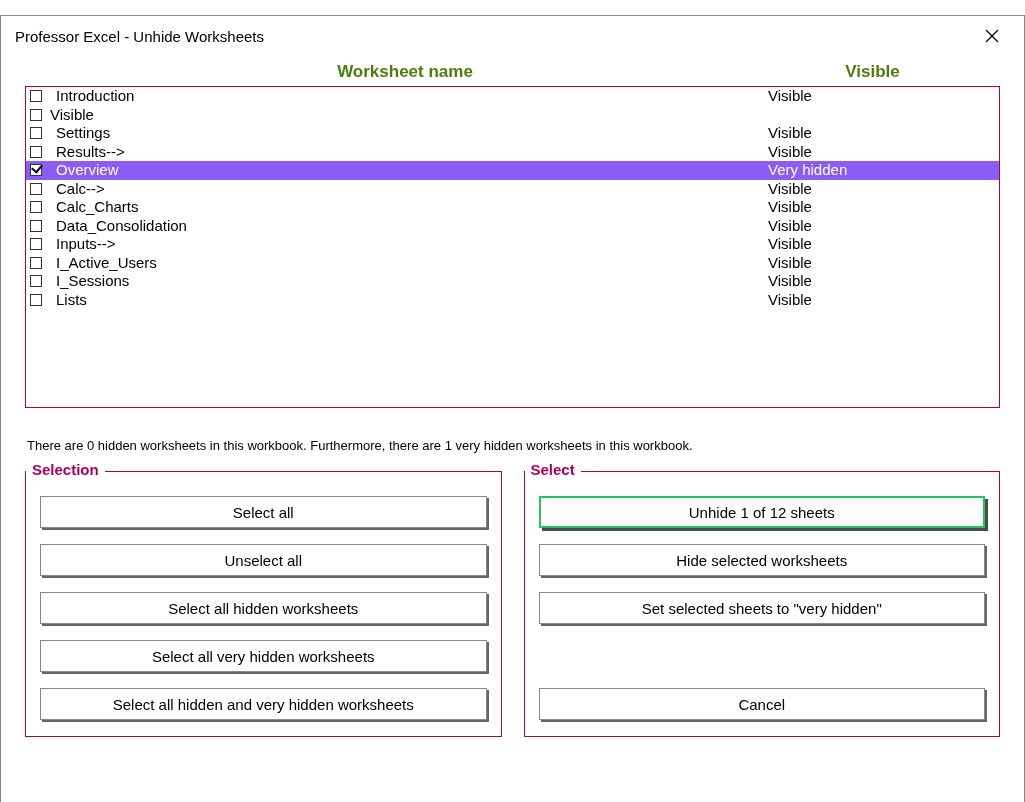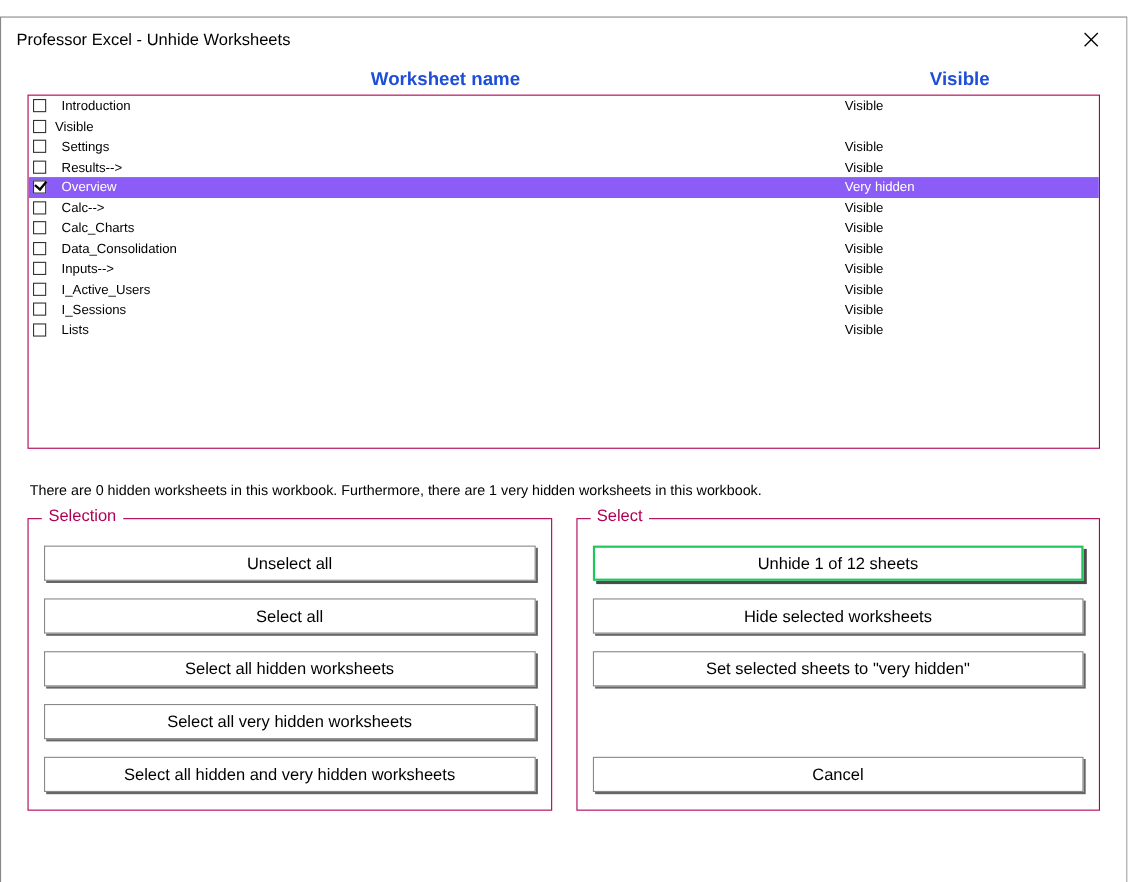--- a/index.html
+++ b/index.html
@@ -32,38 +32,38 @@
     display: flex; align-items: center; justify-content: center;
     cursor: pointer;
   }
   .close-btn svg { width: 14px; height: 14px; }
   .content {
     padding: 4px 24px 16px 24px;
   }
   .col-headers {
     display: flex;
     font-weight: 700;
-    color: #1d4ed8;
+    color: #4d7c0f;
     font-size: 17px;
     padding: 2px 0 4px 0;
   }
   .col-headers .h1 {
     width: 720px;
     text-align: center;
     padding-left: 40px;
   }
   .col-headers .h2 {
     flex: 1;
     text-align: center;
   }
   .listbox {
     border: 1px solid #b00055;
     height: 322px;
     overflow: hidden;
-    font-size: 12px;
+    font-size: 15px;
   }
   .row {
     display: flex;
     align-items: center;
     height: 18.5px;
     line-height: 18.5px;
     padding: 0 6px 0 4px;
     user-select: none;
     cursor: default;
   }
@@ -108,25 +108,26 @@
     flex: 1;
     border: 1px solid #b00055;
     position: relative;
     padding: 24px 14px 16px 14px;
     display: flex;
     flex-direction: column;
     gap: 16px;
   }
   .group-label {
     position: absolute;
-    top: -11px; left: 12px;
+    top: -11px; left: 0;
     background: #fff;
     color: #b00055;
     padding: 0 6px;
     font-size: 15px;
+    font-weight: bold;
   }
   .btn {
     height: 32px;
     border: 1px solid #888;
     background: #fff;
     font: inherit;
     font-size: 15px;
     cursor: pointer;
     box-shadow: 2px 2px 0 rgba(0,0,0,0.6);
     padding: 0;
@@ -220,22 +221,22 @@
           <span class="vis">Visible</span>
         </div>
       </div>
 
     <div class="status-text">There are 0 hidden worksheets in this workbook. Furthermore, there are 1 very hidden worksheets in this workbook.</div>
 
     <div class="groups">
 
       <div class="group">
         <span class="group-label">Selection</span>
+        <button class="btn">Select all</button>
         <button class="btn">Unselect all</button>
-        <button class="btn">Select all</button>
         <button class="btn">Select all hidden worksheets</button>
         <button class="btn">Select all very hidden worksheets</button>
         <button class="btn">Select all hidden and very hidden worksheets</button>
       </div>
 
       <div class="group">
         <span class="group-label">Select</span>
         <button class="btn primary">Unhide 1 of 12 sheets</button>
         <button class="btn">Hide selected worksheets</button>
         <button class="btn">Set selected sheets to "very hidden"</button>

